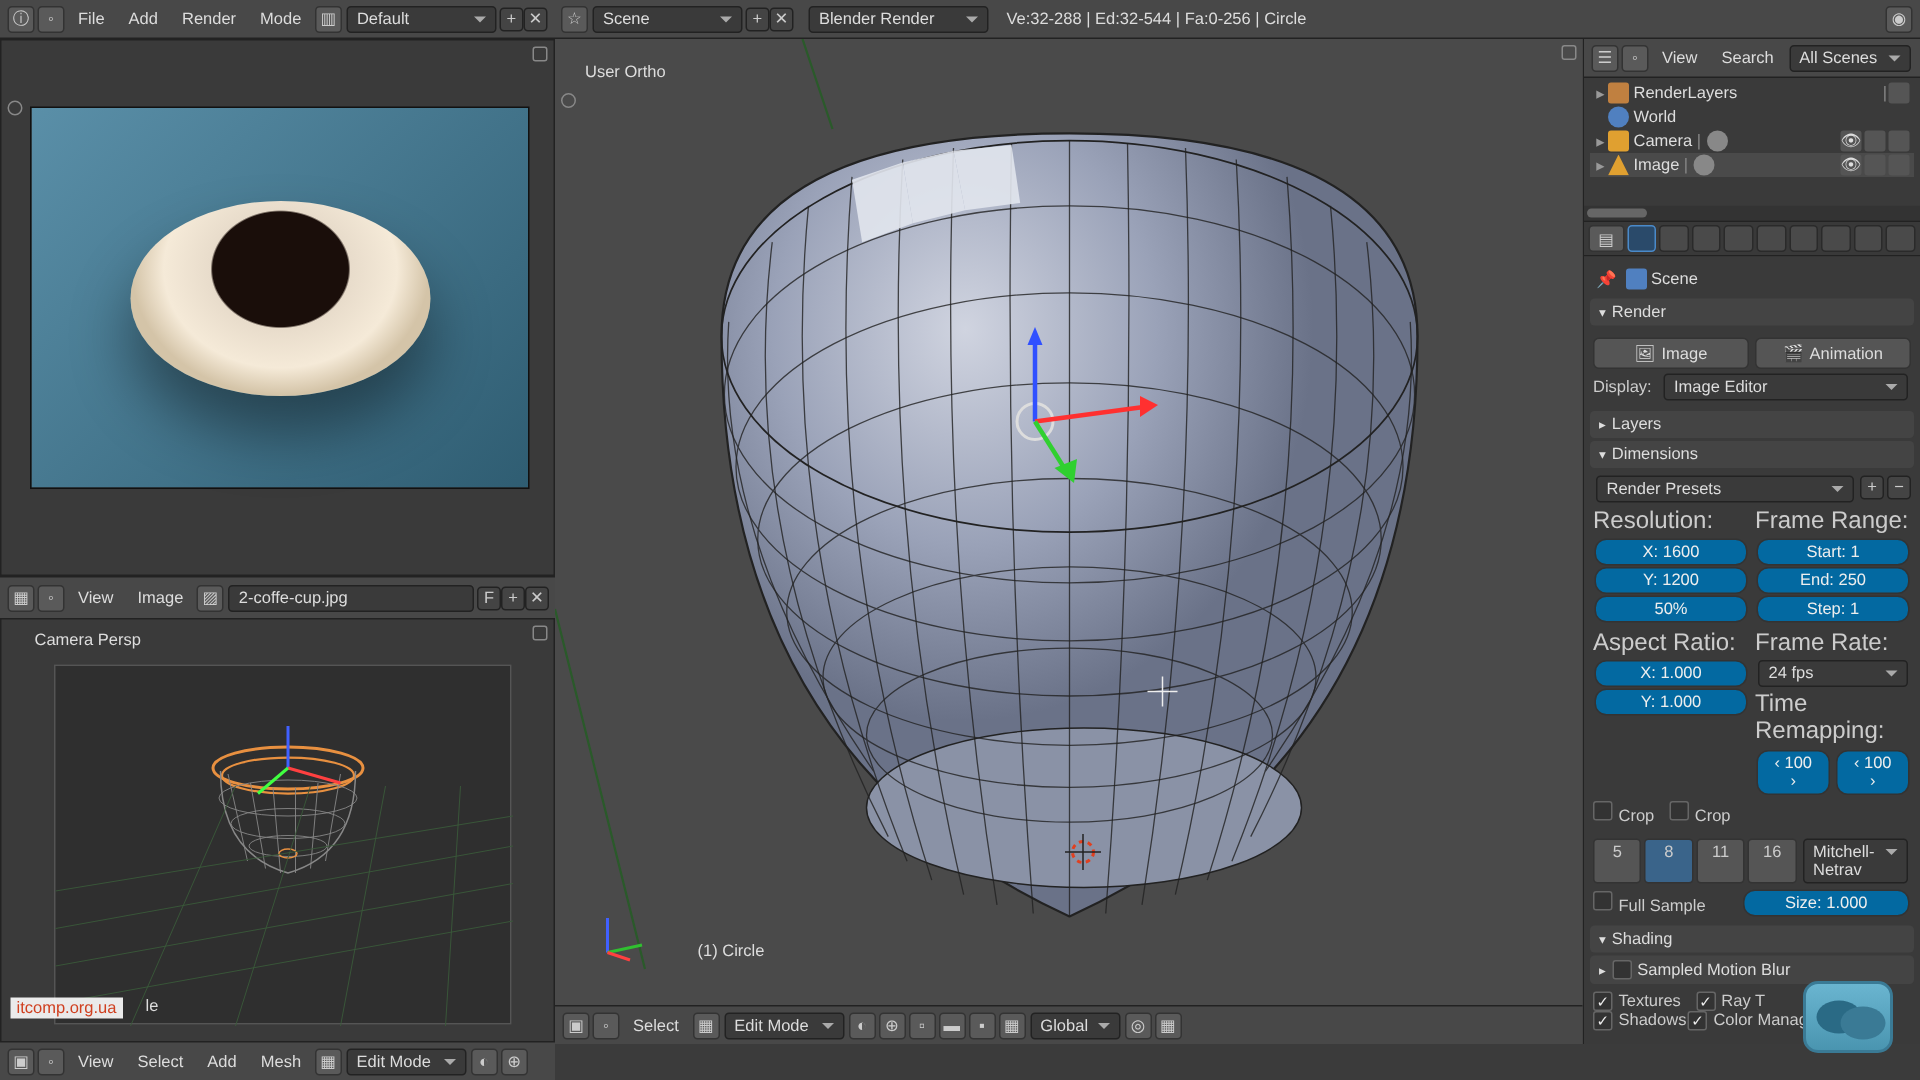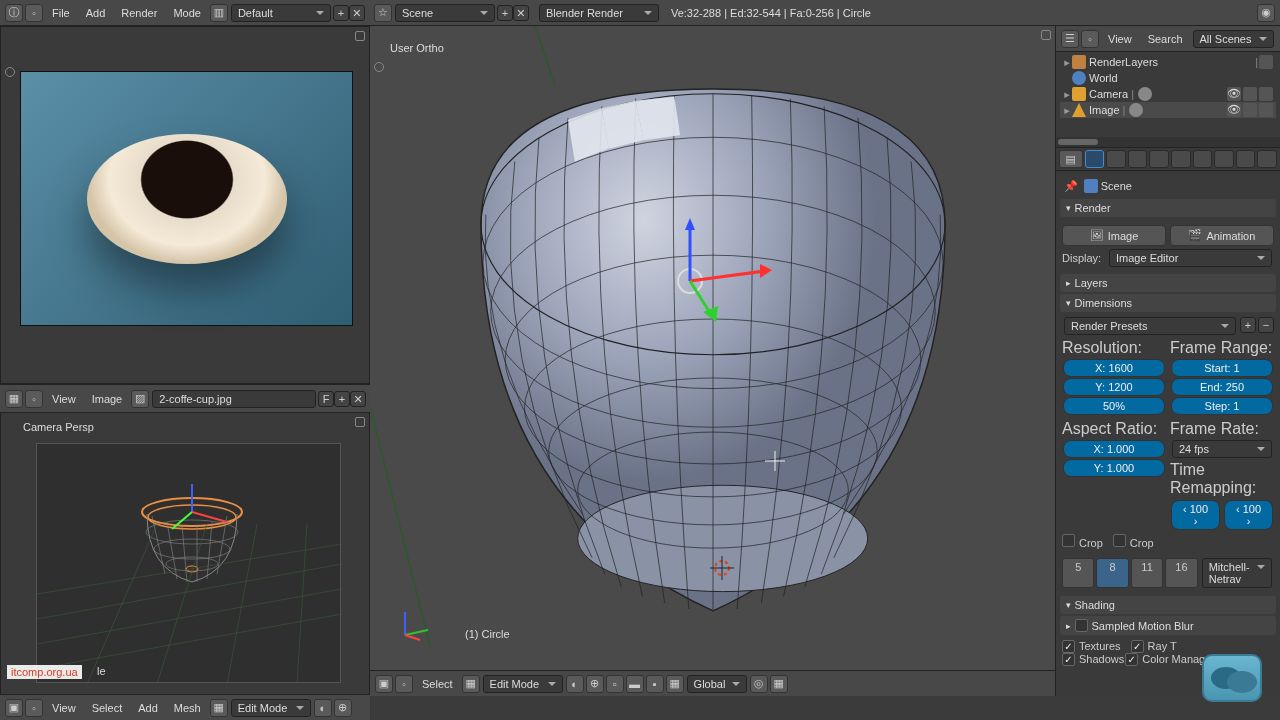--- a/index.html
+++ b/index.html
@@ -396,20 +396,24 @@
       </div>
 
       <div class="panel-body">
         <div class="aa-row">
           <div class="aa-btn">5</div>
           <div class="aa-btn active">8</div>
           <div class="aa-btn">11</div>
           <div class="aa-btn">16</div>
           <div class="dropdown" style="flex:1.6;min-width:60px">Mitchell-Netrav</div>
         </div>
+        <div style="display:flex;gap:6px;align-items:center">
+          <label style="flex:1"><span class="checkbox"></span><span>Full Sample</span></label>
+          <div class="num-field" style="flex:1">Size: 1.000</div>
+        </div>
       </div>
 
       <div class="panel-hdr">Shading</div>
 
       <div class="panel-hdr collapsed">
           <span class="checkbox"></span>
           <span>Sampled Motion Blur</span>
         </div>
       <div class="panel-body">
         <div style="display:flex;gap:10px">

